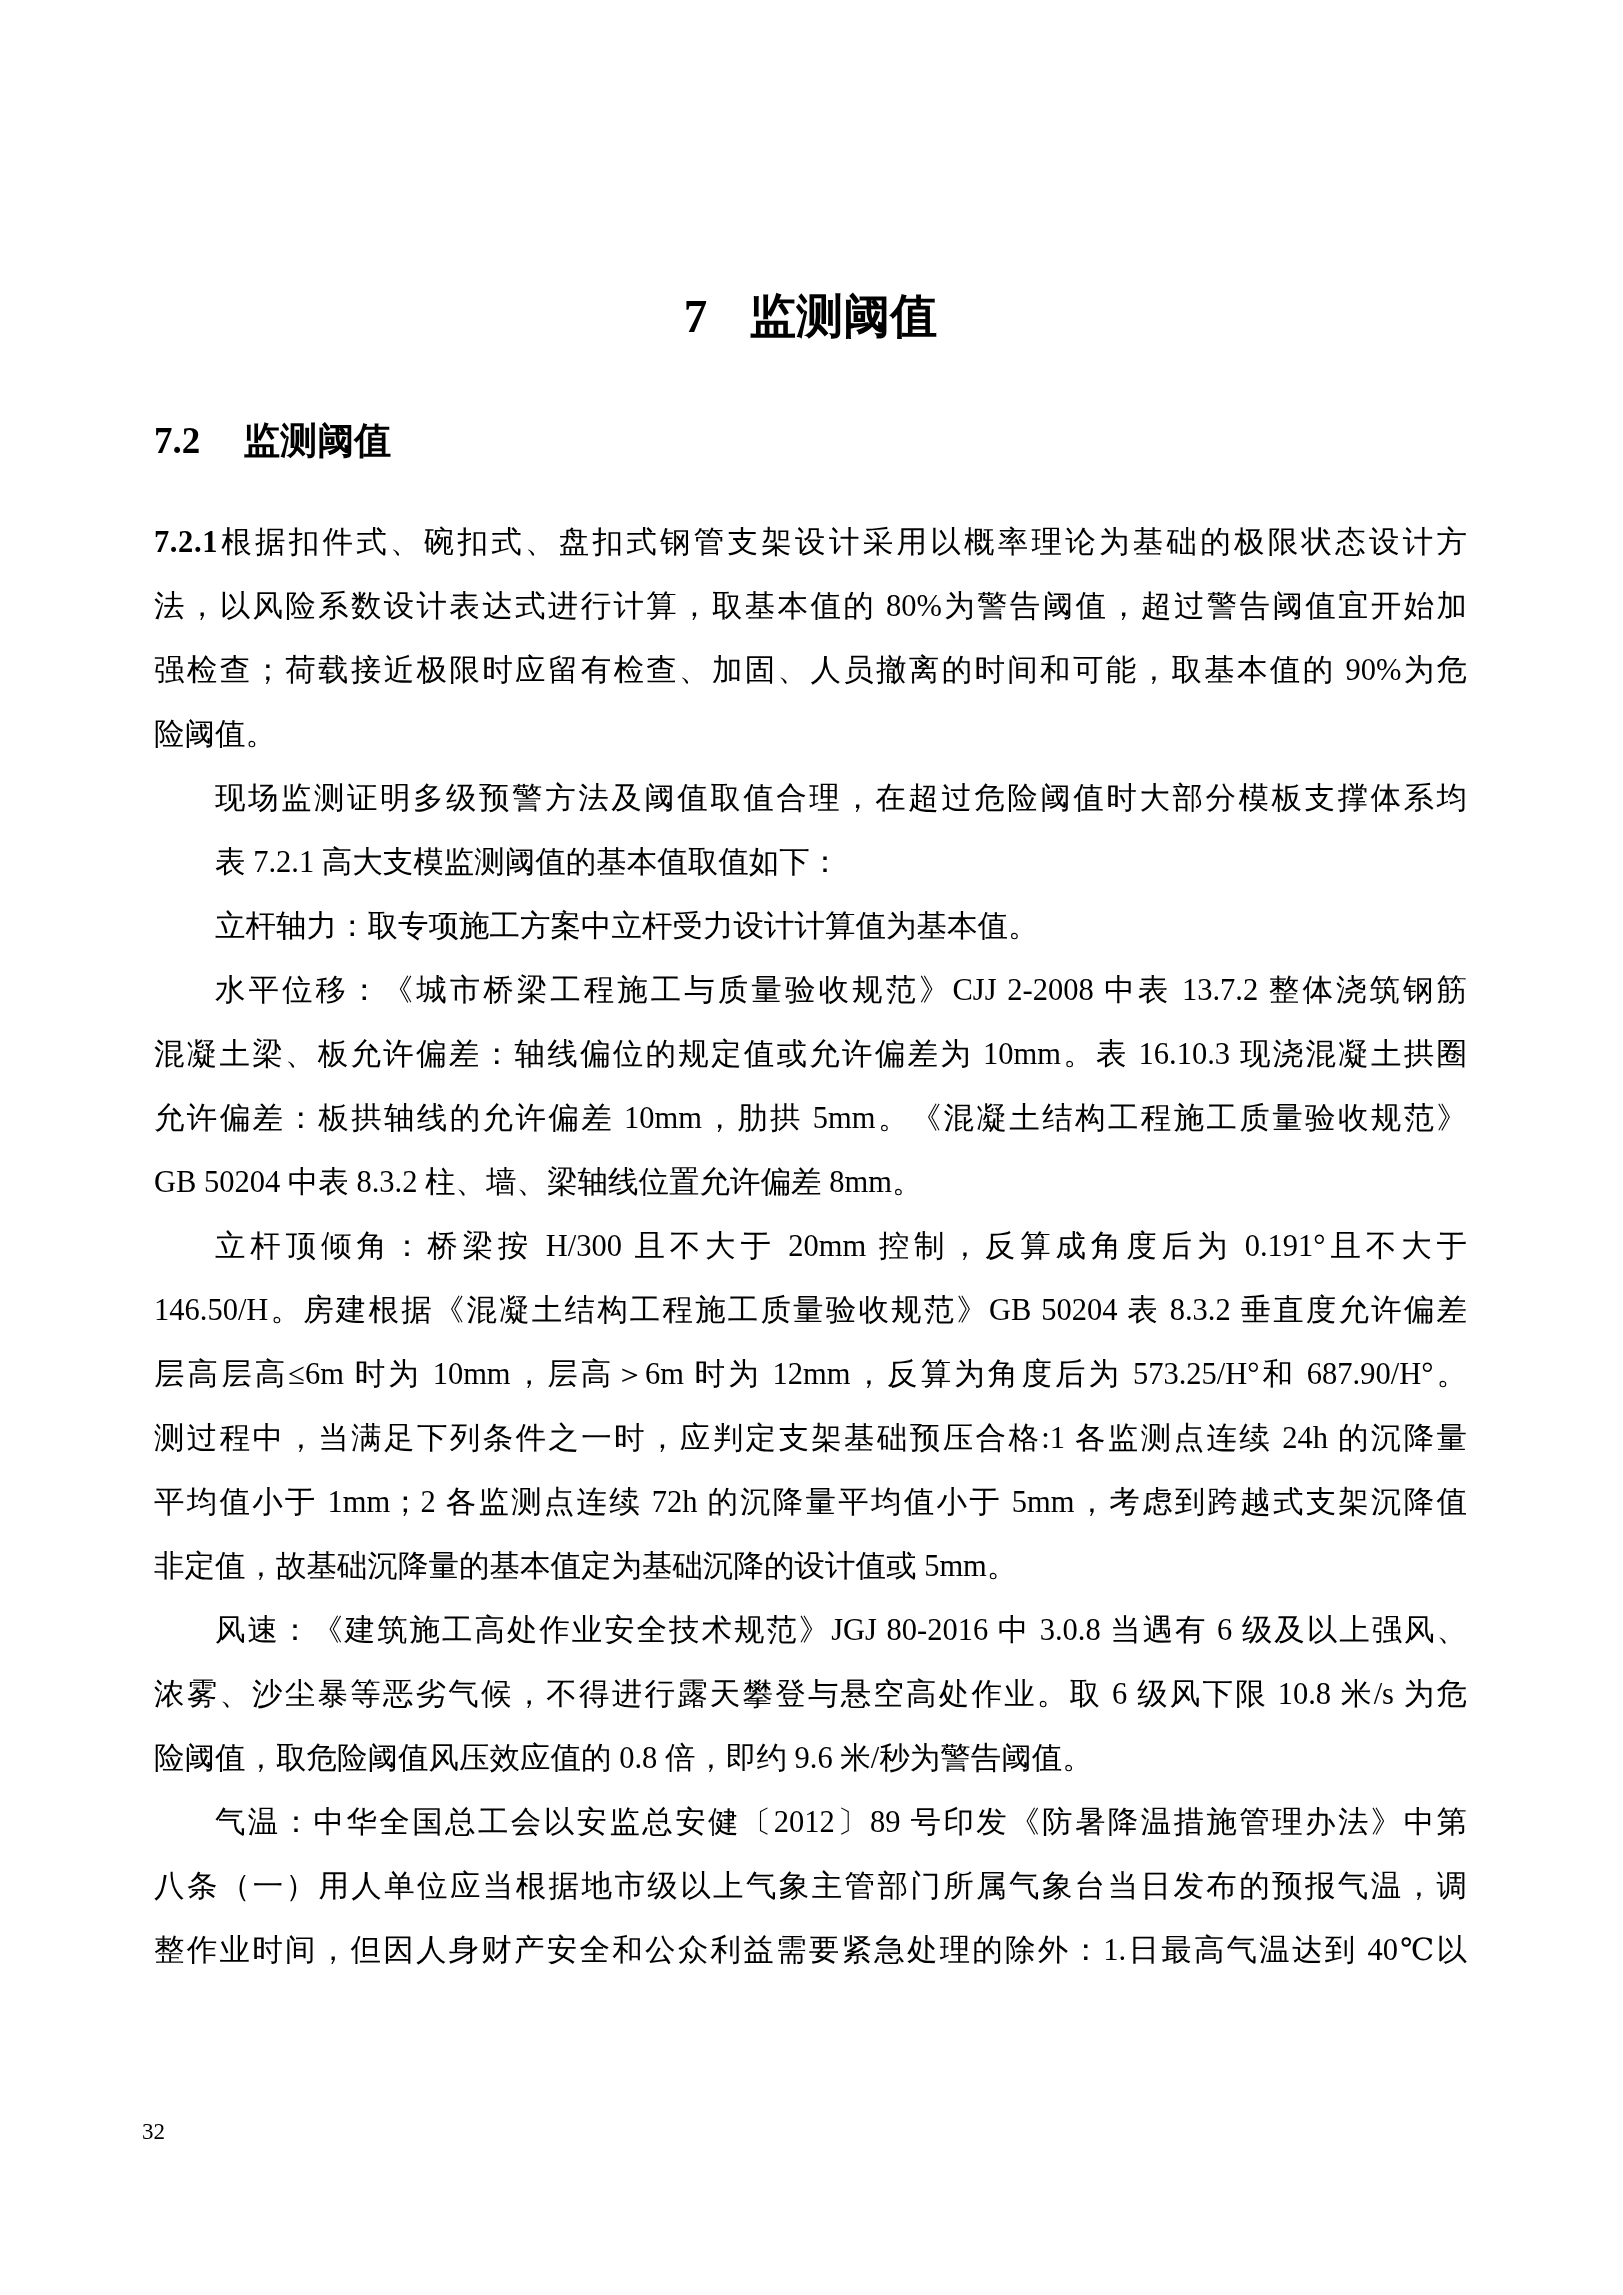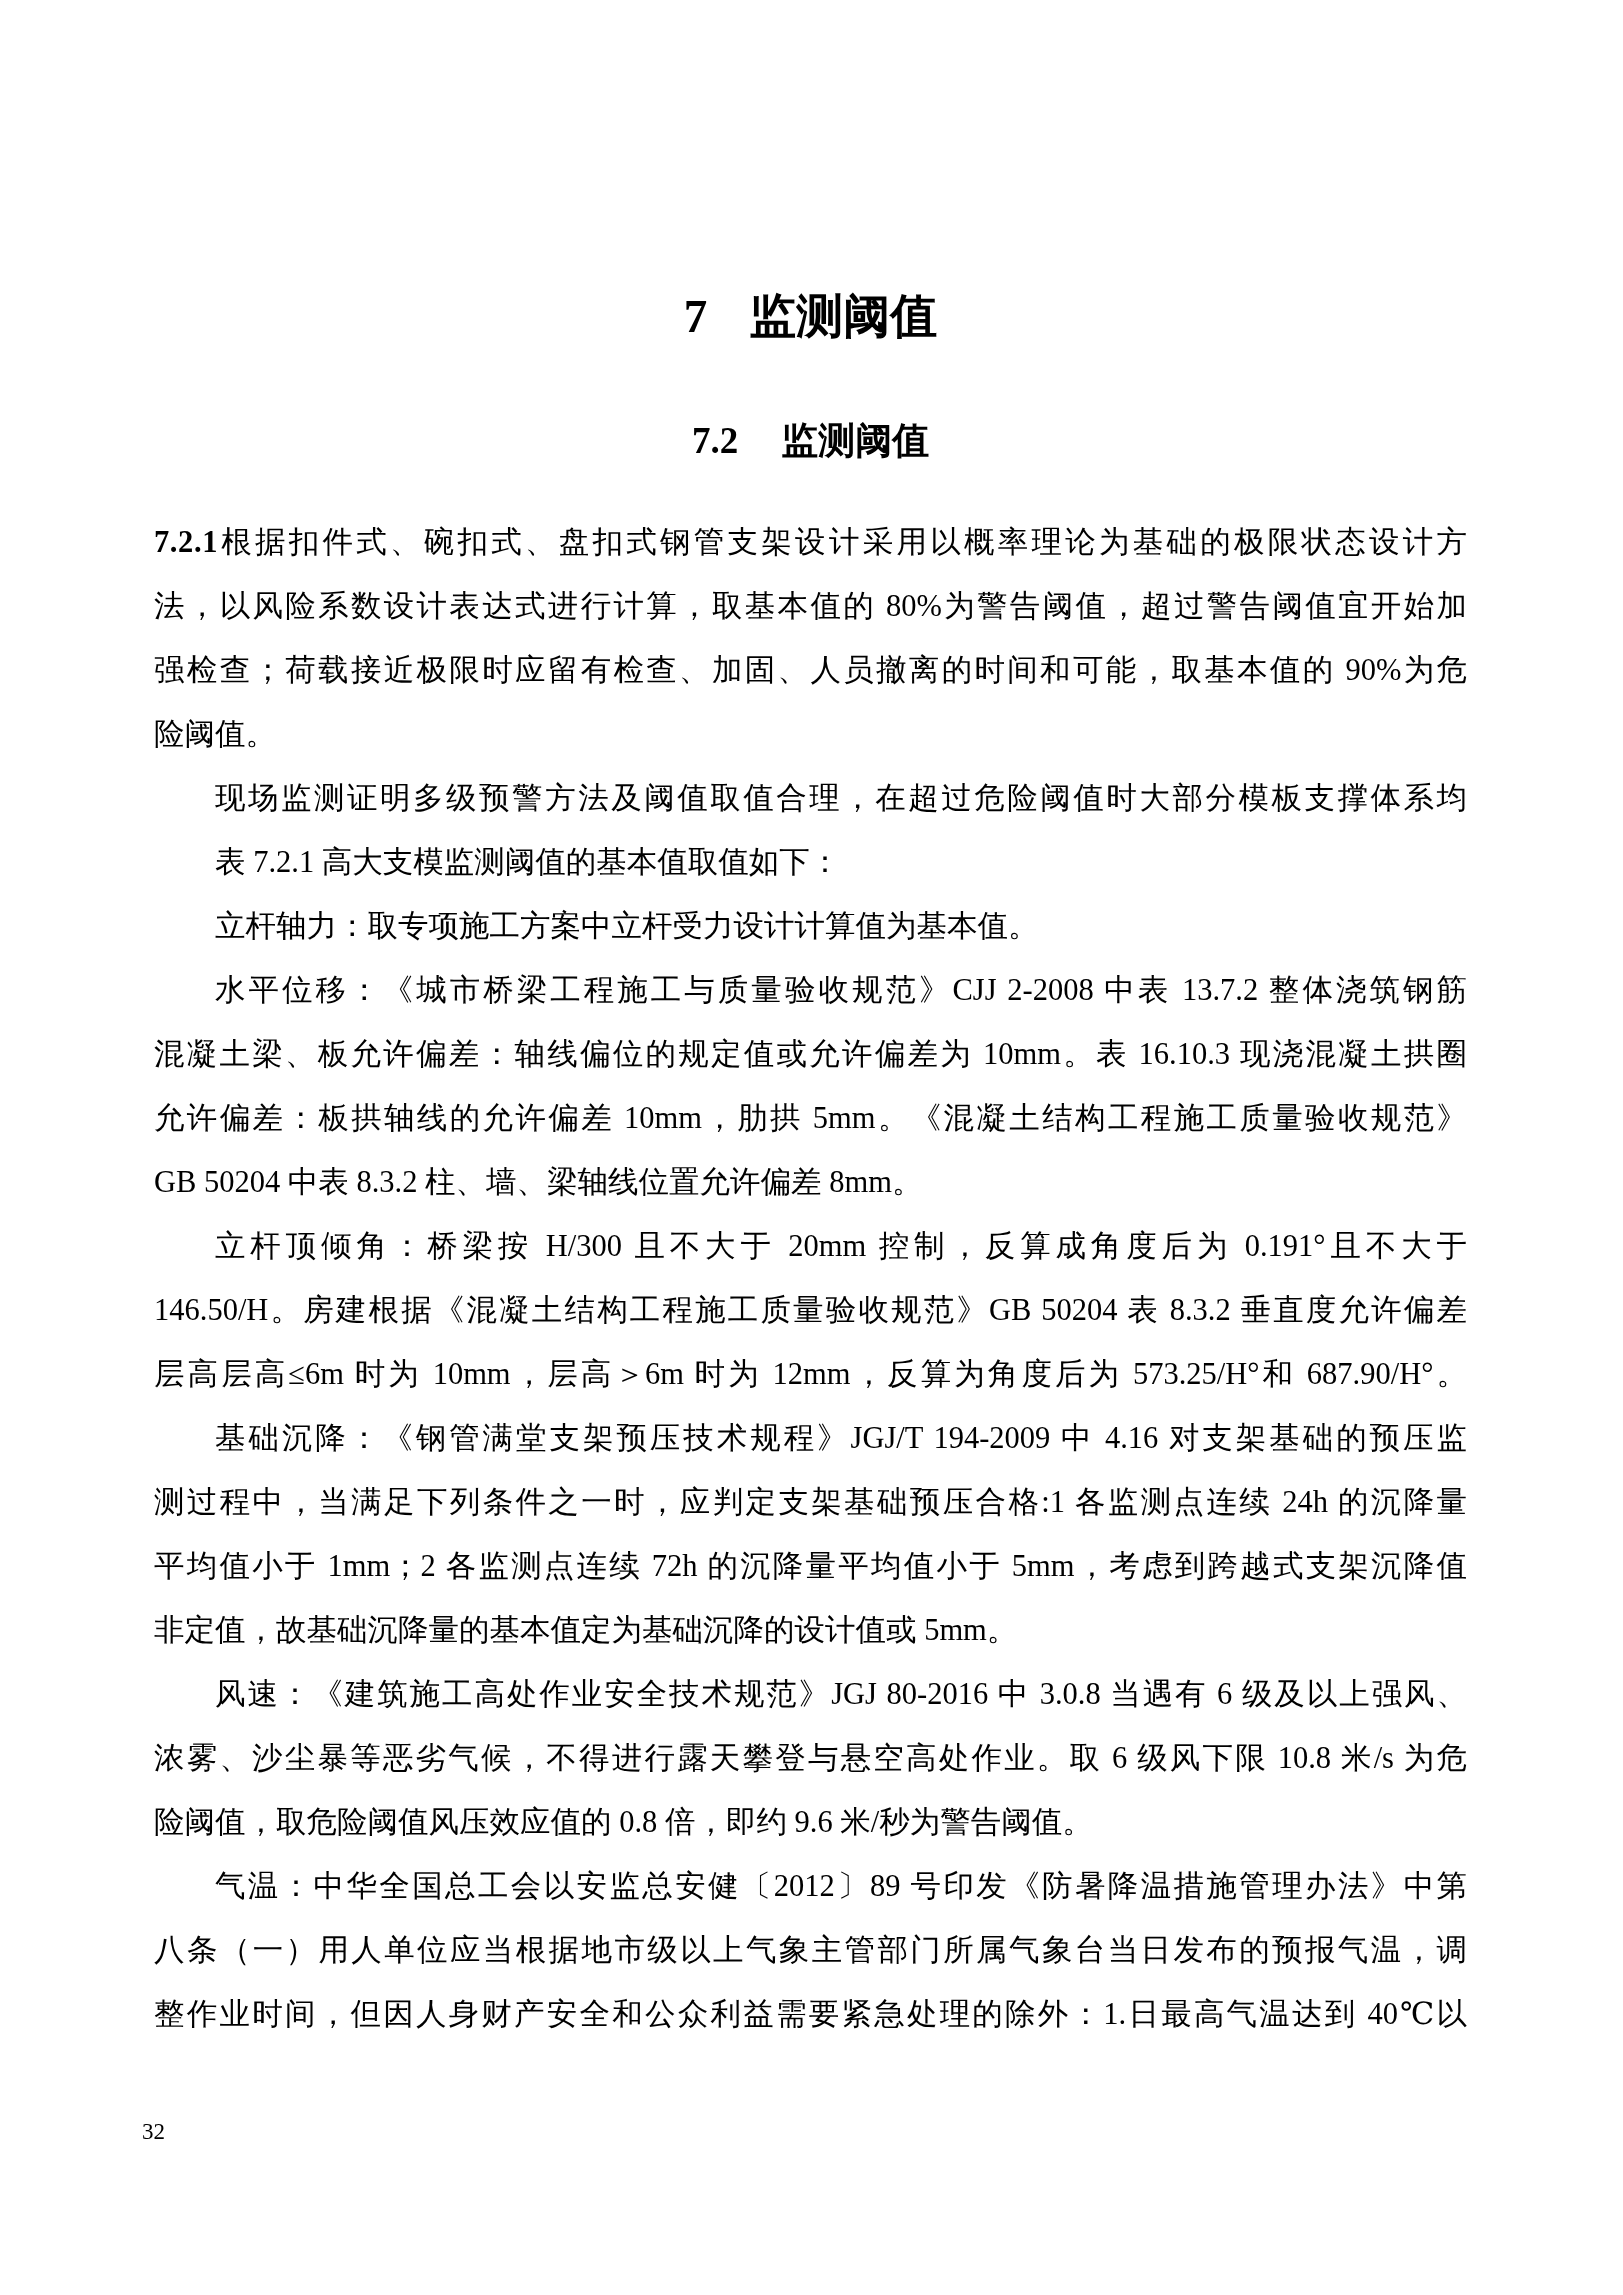--- a/index.html
+++ b/index.html
@@ -23,21 +23,20 @@
     font-weight: bold;
     line-height: 1.1;
     white-space: nowrap;
   }
   .chapter .h-num { margin-right: 42px; }
   .section {
     position: absolute;
     top: 421px;
     left: 154px;
     width: 1313px;
-    text-align: center;
     font-size: 37px;
     font-weight: bold;
     line-height: 1.1;
     white-space: nowrap;
   }
   .section .h-num { margin-right: 43px; }
   .bodytext {
     position: absolute;
     top: 510px;
     left: 154px;
@@ -88,21 +87,20 @@
 
     <div class="ln ind">水平位移：《城市桥梁工程施工与质量验收规范》CJJ 2-2008 中表 13.7.2 整体浇筑钢筋</div>
     <div class="ln">混凝土梁、板允许偏差：轴线偏位的规定值或允许偏差为 10mm。表 16.10.3 现浇混凝土拱圈</div>
     <div class="ln">允许偏差：板拱轴线的允许偏差 10mm，肋拱 5mm。《混凝土结构工程施工质量验收规范》</div>
     <div class="ln last">GB 50204 中表 8.3.2 柱、墙、梁轴线位置允许偏差 8mm。</div>
 
     <div class="ln ind">立杆顶倾角：桥梁按 H/300 且不大于 20mm 控制，反算成角度后为 0.191°且不大于</div>
     <div class="ln">146.50/H。房建根据《混凝土结构工程施工质量验收规范》GB 50204 表 8.3.2 垂直度允许偏差</div>
     <div class="ln">层高层高≤6m 时为 10mm，层高＞6m 时为 12mm，反算为角度后为 573.25/H°和 687.90/H°。</div>
 
-    <div class="ln ind">基础沉降：《钢管满堂支架预压技术规程》JGJ/T 194-2009 中 4.16 对支架基础的预压监</div>
     <div class="ln">测过程中，当满足下列条件之一时，应判定支架基础预压合格:1 各监测点连续 24h 的沉降量</div>
     <div class="ln">平均值小于 1mm；2 各监测点连续 72h 的沉降量平均值小于 5mm，考虑到跨越式支架沉降值</div>
     <div class="ln last">非定值，故基础沉降量的基本值定为基础沉降的设计值或 5mm。</div>
 
     <div class="ln ind">风速：《建筑施工高处作业安全技术规范》JGJ 80-2016 中 3.0.8 当遇有 6 级及以上强风、</div>
     <div class="ln">浓雾、沙尘暴等恶劣气候，不得进行露天攀登与悬空高处作业。取 6 级风下限 10.8 米/s 为危</div>
     <div class="ln last">险阈值，取危险阈值风压效应值的 0.8 倍，即约 9.6 米/秒为警告阈值。</div>
 
     <div class="ln ind">气温：中华全国总工会以安监总安健〔2012〕89 号印发《防暑降温措施管理办法》中第</div>
     <div class="ln">八条（一）用人单位应当根据地市级以上气象主管部门所属气象台当日发布的预报气温，调</div>

